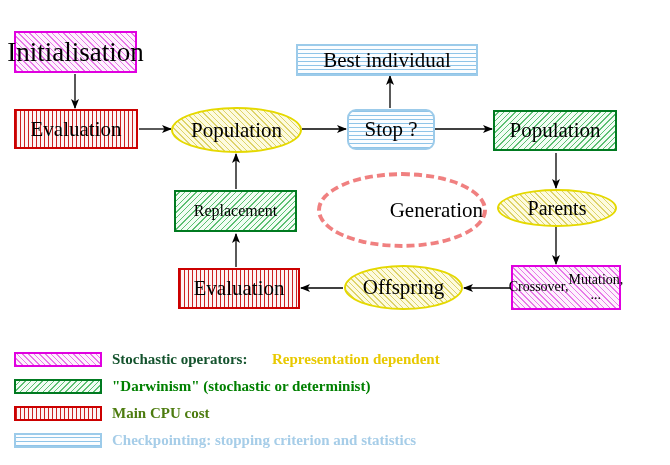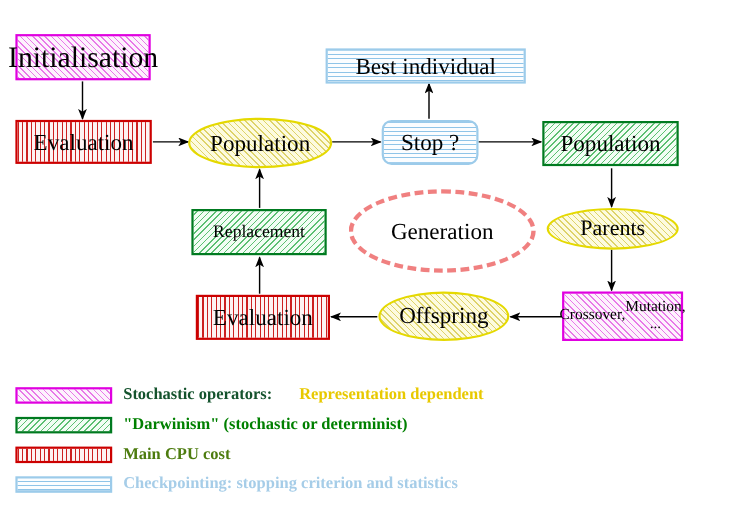--- a/index.html
+++ b/index.html
@@ -125,21 +125,21 @@
   </div>
 
   <div class="node fill-red" style="left:178px;top:268px;width:122px;height:41px;">
     <span class="lbl" style="font-size:21px;">Evaluation</span>
   </div>
 
   <div class="node fill-green" style="left:174px;top:190px;width:123px;height:42px;">
     <span class="lbl" style="font-size:16px;">Replacement</span>
   </div>
 
-  <div class="node dashed-ellipse" style="left:317px;top:172px;width:170px;height:76px;">
+  <div class="node dashed-ellipse" style="left:317px;top:172px;width:170px;height:76px;justify-content:flex-end;">
     <span class="lbl gen-label" style="font-size:21px;">Generation</span>
   </div>
 
 </div>
 
 <div id="legend">
 
   <div class="leg-row" style="top:8px;">
     <span class="swatch fill-magenta"></span>
     <span class="leg-text t-magenta" style="left:112px;">Stochastic operators:</span>

